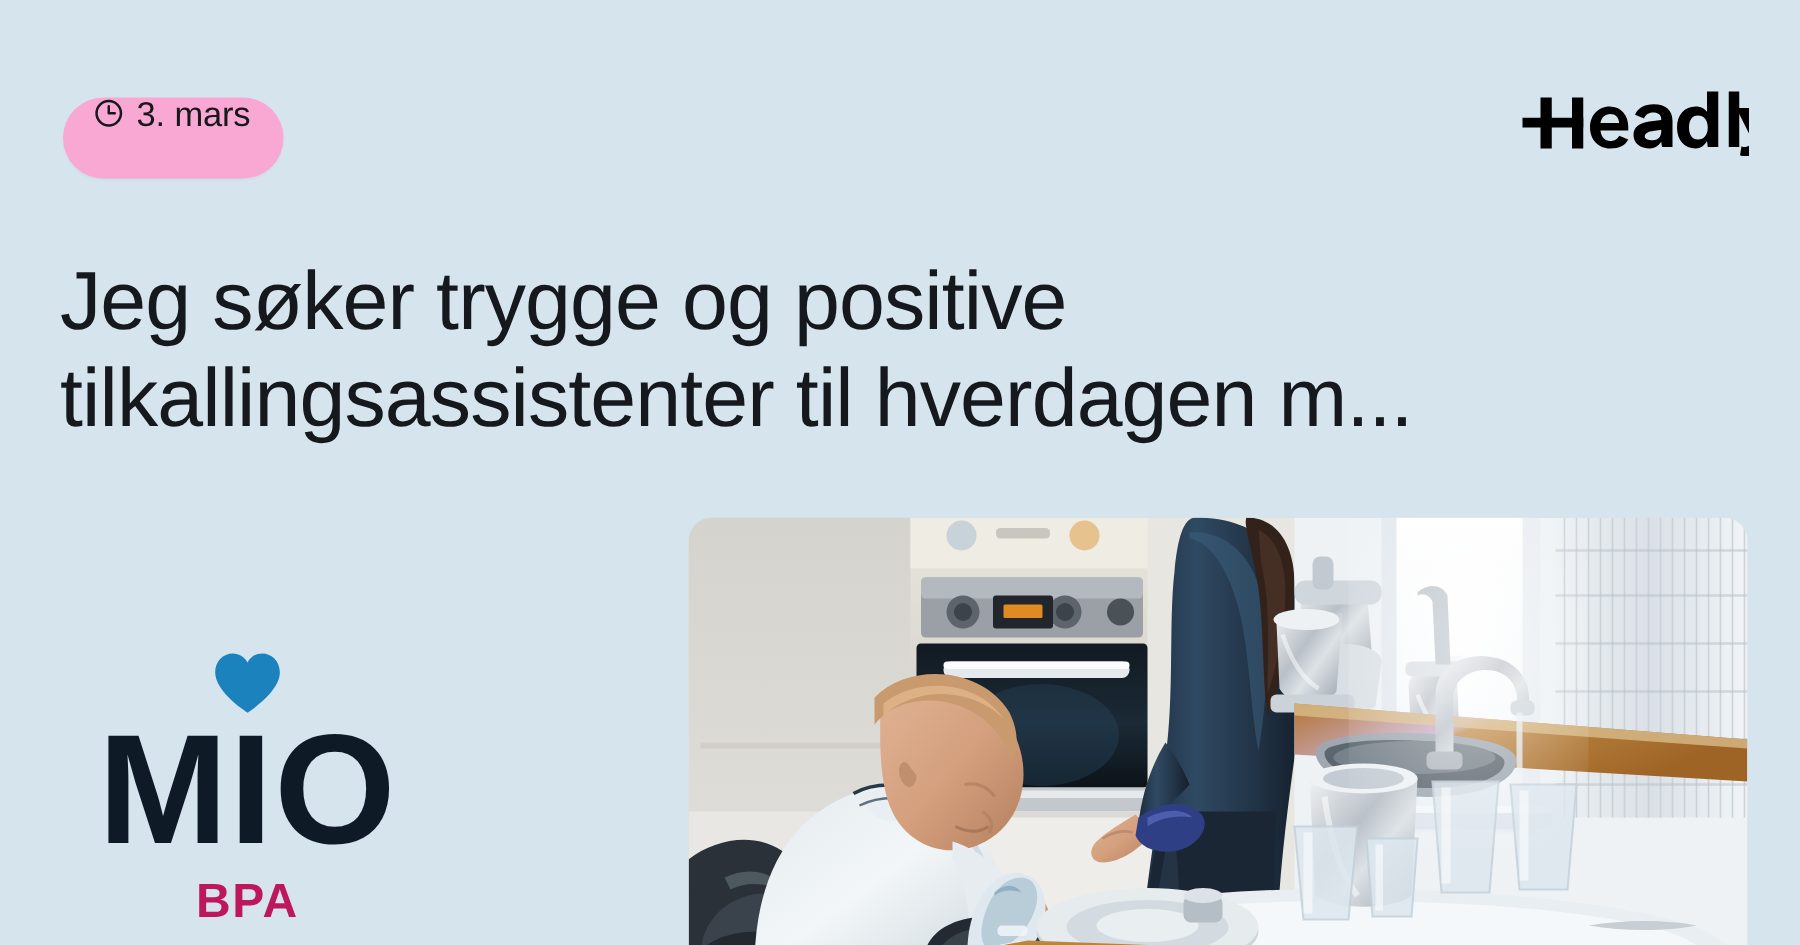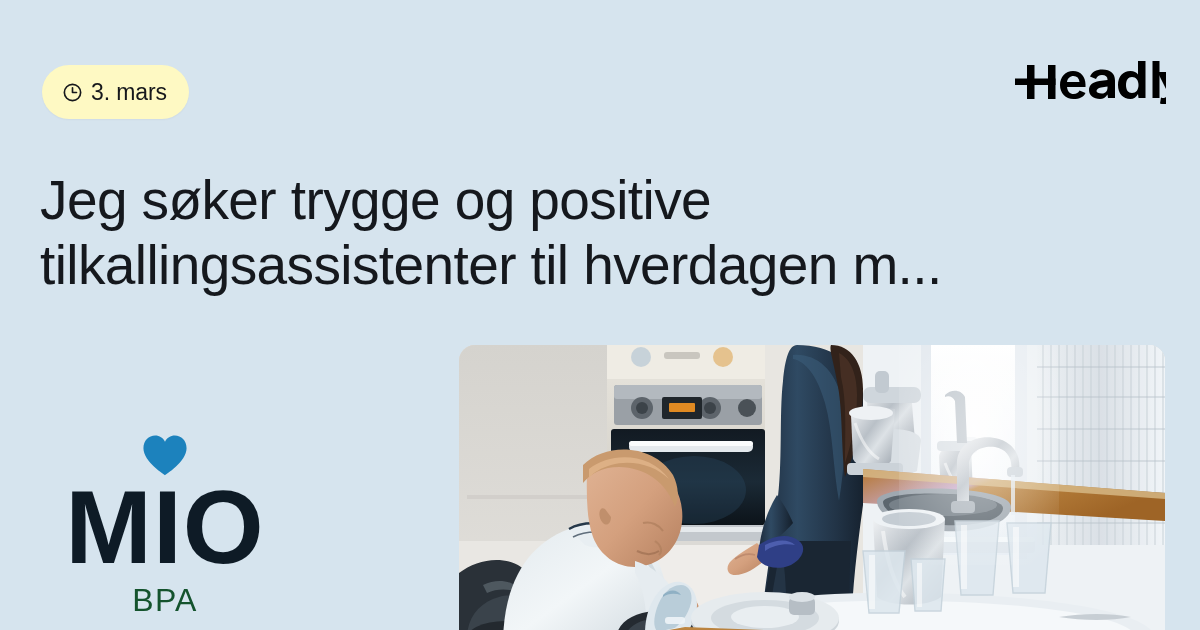--- a/index.html
+++ b/index.html
@@ -8,23 +8,23 @@
     background:#d6e4ee;
     font-family:"Liberation Sans", sans-serif;
     position:relative;
   }
   .card { position:absolute; inset:0; }
 
   
   .date-pill {
     position:absolute; left:42px; top:65px;
     height:54px;
-    display:flex; align-items:center; gap:8px;
+    display:flex; gap:8px;
     padding:0 22px 0 20px;
-    background:#fef9c3;
+    background:#f9a8d4;
     border-radius:27px;
     box-shadow:0 1px 2px rgba(0,0,0,.04);
   }
   .clock-icon { width:21px; height:21px; display:block; flex:none; }
   .date-text {
     font-size:23px; color:#16181c; letter-spacing:-.1px;
     white-space:nowrap; line-height:1;
   }
 
   
@@ -56,22 +56,22 @@
   .mio-word {
     display:block;
     font-size:104px; font-weight:700;
     color:#0e1b26;
     line-height:.92;
     letter-spacing:1px;
     margin-top:4px;
   }
   .mio-sub {
     display:block;
-    font-size:32px; font-weight:400;
-    color:#14532d;
+    font-size:32px; font-weight:700;
+    color:#be185d;
     letter-spacing:1.2px;
     margin-top:6px;
   }
 
   
   .photo {
     position:absolute; left:459px; top:345px;
     width:706px; height:300px;
     border-radius:16px;
     overflow:hidden;

